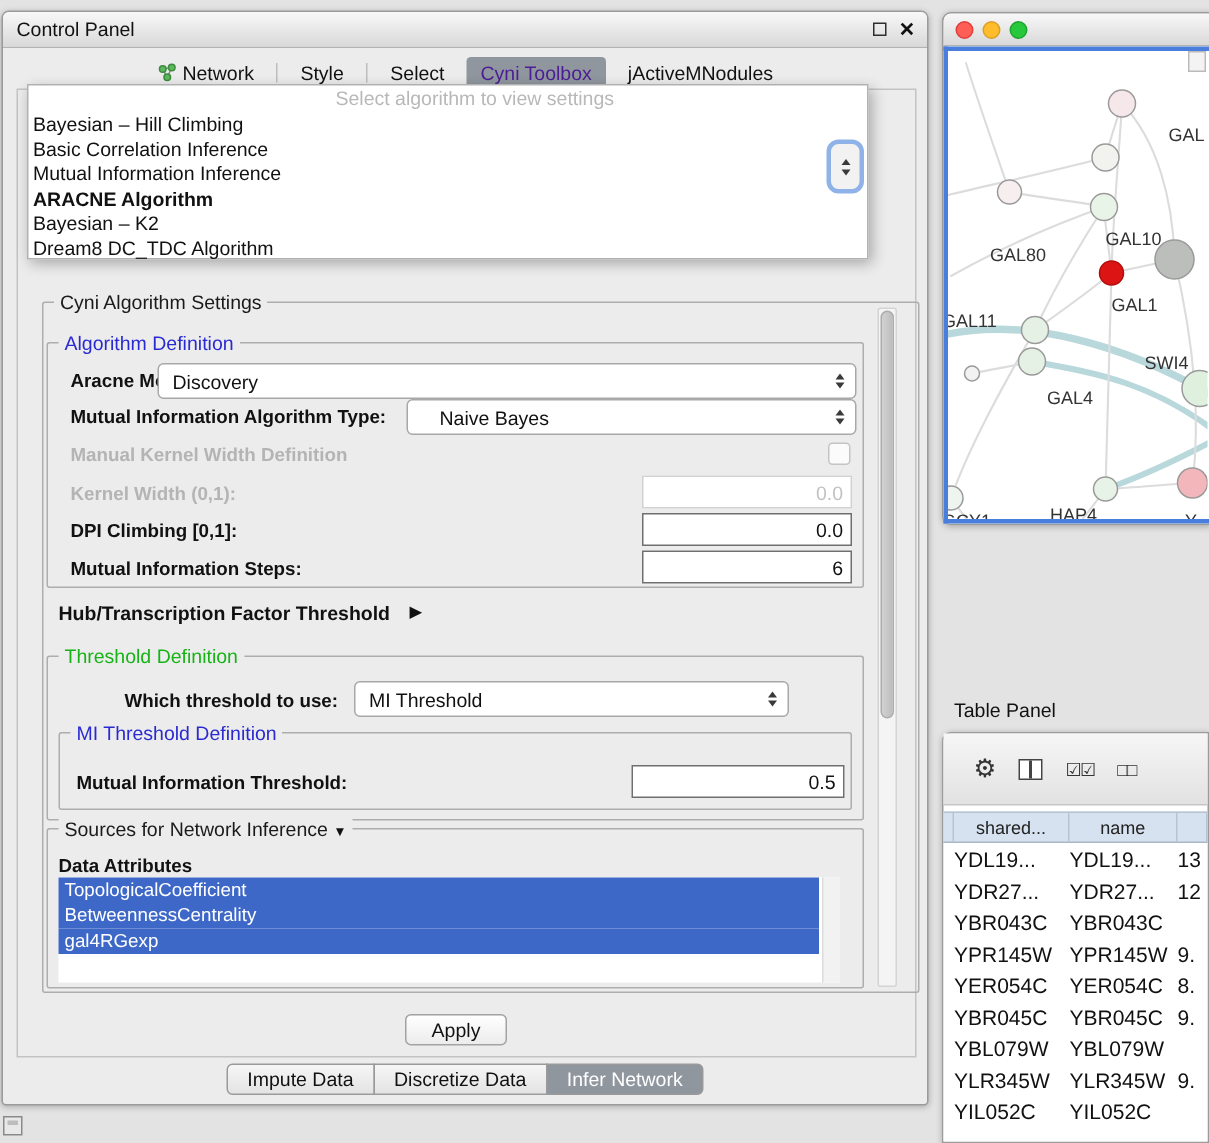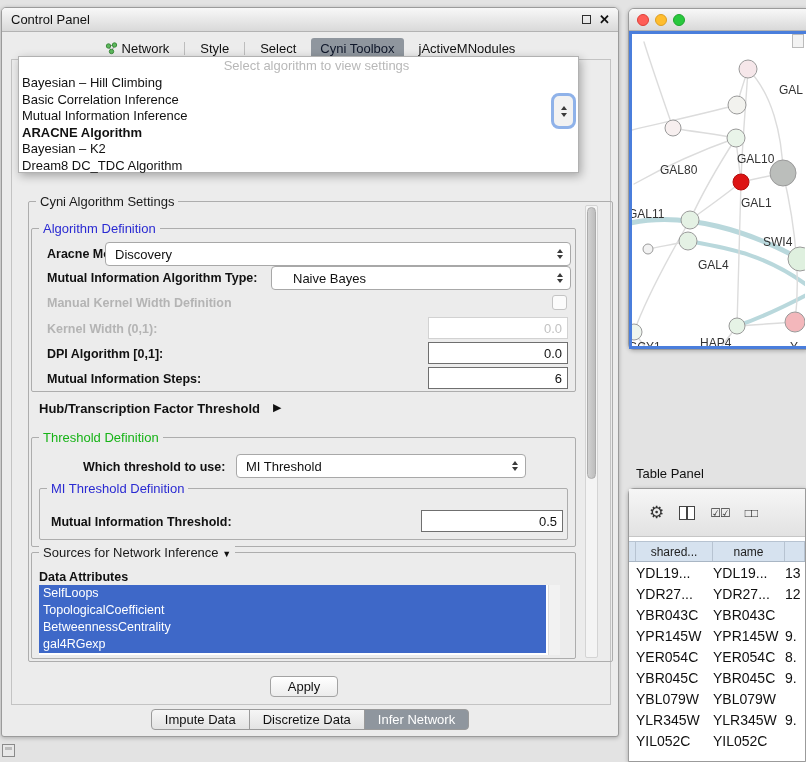--- a/index.html
+++ b/index.html
@@ -8,21 +8,21 @@
 
   .win{position:absolute;background:#ececec;border:1px solid #9b9b9b;box-shadow:0 1px 4px rgba(0,0,0,.25);}
   .titlebar{position:absolute;left:0;top:0;right:0;background:linear-gradient(#f8f8f8,#d9d9d9);border-bottom:1px solid #b3b3b3;display:flex;align-items:center;}
   .cp-title{font-size:13px;color:#111;padding-left:9px;}
   .cp-btn{margin-right:8px;}
   .float-btn{width:9px;height:9px;border:1.5px solid #2e2e2e;margin-left:auto;}
   .close-btn{font-size:13px;font-weight:bold;color:#111;line-height:10px;}
 
   .tabs-row{position:absolute;left:0;right:0;display:flex;align-items:center;justify-content:center;gap:6px;}
   .tab{display:flex;align-items:center;gap:4px;font-size:13px;color:#111;padding:3px 9px;white-space:nowrap;}
-  .tab.active{background:var(--active-tab-gray,#8f969e);color:#0f172a;border-radius:3px;}
+  .tab.active{background:var(--active-tab-gray,#8f969e);color:#4c1d95;border-radius:3px;}
   .tab-sep{width:1px;height:13px;background:#bdbdbd;}
 
   .tab-content{position:absolute;border:1px solid #c3c3c3;background:transparent;}
 
   .dropdown{position:absolute;background:#fff;border:1px solid #b1b1b1;box-shadow:2px 3px 9px rgba(0,0,0,.3);z-index:60;}
   .dd-ph{height:18px;line-height:18px;text-align:center;color:#b8b8b8;font-size:13px;padding-left:36px;}
   .dd-item{height:16.5px;line-height:16.5px;font-size:13px;padding-left:3px;color:#111;white-space:nowrap;}
   .dd-item.sel{font-weight:bold;}
   .combo-frag{position:absolute;width:25px;height:36px;border:3px solid #8fb2e9;border-radius:8px;background:#f2f2f2;z-index:70;display:flex;flex-direction:column;align-items:center;justify-content:center;gap:3px;}
 
@@ -172,21 +172,21 @@
         <span class="tri-d"></span>
       </span>
   </div>
 
   <span class="flabel dis" style="left:45px;top:288px;">Manual Kernel Width Definition</span>
   <div class="checkbox" style="left:550px;top:287px;"></div>
 
   <span class="flabel dis" style="left:45px;top:314px;text-align:center;">Kernel Width (0,1):</span>
   <div class="tfield dis" style="left:426px;top:309px;width:140px;height:22px;">0.0</div>
 
-  <span class="flabel" style="left:45px;top:339px;">DPI Algorithm [0,1]:</span>
+  <span class="flabel" style="left:45px;top:339px;">DPI Climbing [0,1]:</span>
   <div class="tfield" style="left:426px;top:334px;width:140px;height:22px;">0.0</div>
 
   <span class="flabel" style="left:45px;top:364px;">Mutual Information Steps:</span>
   <div class="tfield" style="left:426px;top:359px;width:140px;height:22px;">6</div>
 
   <span class="flabel" style="left:37px;top:394px;font-size:13px;">Hub/Transcription Factor Threshold</span>
   <span class="arrow-right" style="left:271px;top:393px;">▶</span>
 
   <div class="group" style="left:29px;top:429px;width:545px;height:110px;">
     <span class="gtitle green">Threshold Definition</span>
@@ -209,21 +209,20 @@
 
   <div class="group" style="left:29px;top:544px;width:545px;height:107px;">
     <span class="gtitle">
       <span>Sources for Network Inference</span>
       <span class="arrow-down-sm">▼</span>
     </span>
   </div>
   <span class="flabel" style="left:37px;top:562px;">Data Attributes</span>
 
   <div class="src-list" style="left:37px;top:577px;width:521px;height:70px;">
-    <div class="src-item">SelfLoops</div>
     <div class="src-item">TopologicalCoefficient</div>
     <div class="src-item">BetweennessCentrality</div>
     <div class="src-item">gal4RGexp</div>
     <div class="src-scroll"></div>
   </div>
 
   <div class="apply-btn" style="left:268px;top:668px;">Apply</div>
 
   <div class="bottom-tabs" style="top:701px;">
     <span class="btab">Impute Data</span>

